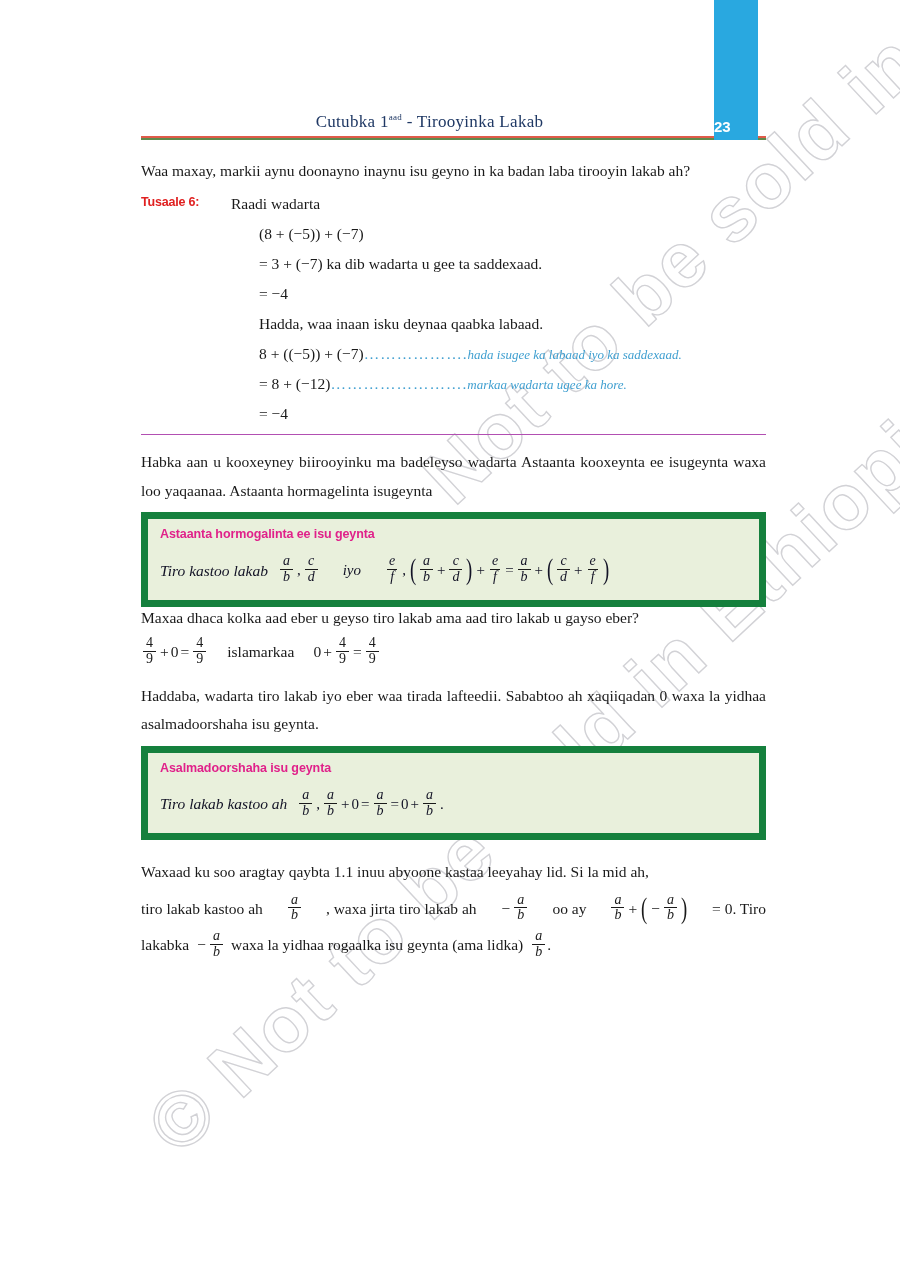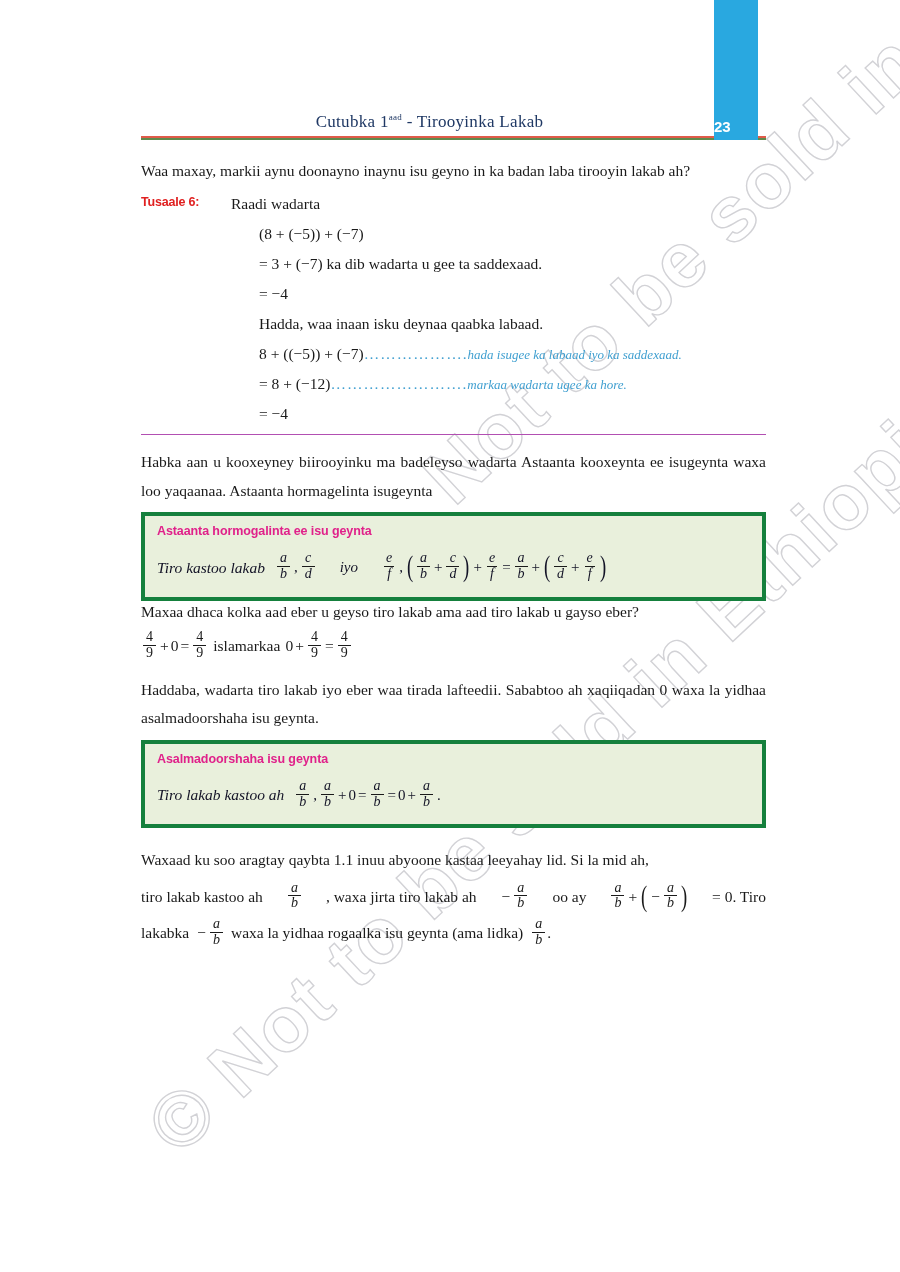--- a/index.html
+++ b/index.html
@@ -130,21 +130,21 @@
   .dots { color:#3f9fd0; letter-spacing:1px; }
 
   .rule-purple {
     height:1.3px;
     background:#b24fb2;
     margin:6px 0 13px 0;
   }
 
   
   .gbox {
-    border:4px solid #15803d;
+    border:7px solid #15803d;
     background:#e9f0dc;
     padding:8px 12px 14px 12px;
     margin:7px 0 0 0;
   }
   .gbox-title {
     color:#e0218a;
     font-family:"Liberation Sans", sans-serif;
     font-weight:700;
     font-size:12.5px;
     margin-bottom:14px;
@@ -194,21 +194,21 @@
     position:relative;
     top:-1px;
   }
 
   .eqline {
     display:flex;
     align-items:center;
     flex-wrap:wrap;
     font-size:15.5px;
   }
-  .eqline .txt { font-style:normal; margin:0 5px; }
+  .eqline .txt { font-style:normal; margin:0 19px; }
 
   .final-para {
     font-size:15.5px;
     line-height:2.35;
     text-align:justify;
   }
   .final-para .seg { display:inline-flex; align-items:center; vertical-align:middle; }
   .just-row {
     display:flex;
     align-items:center;

